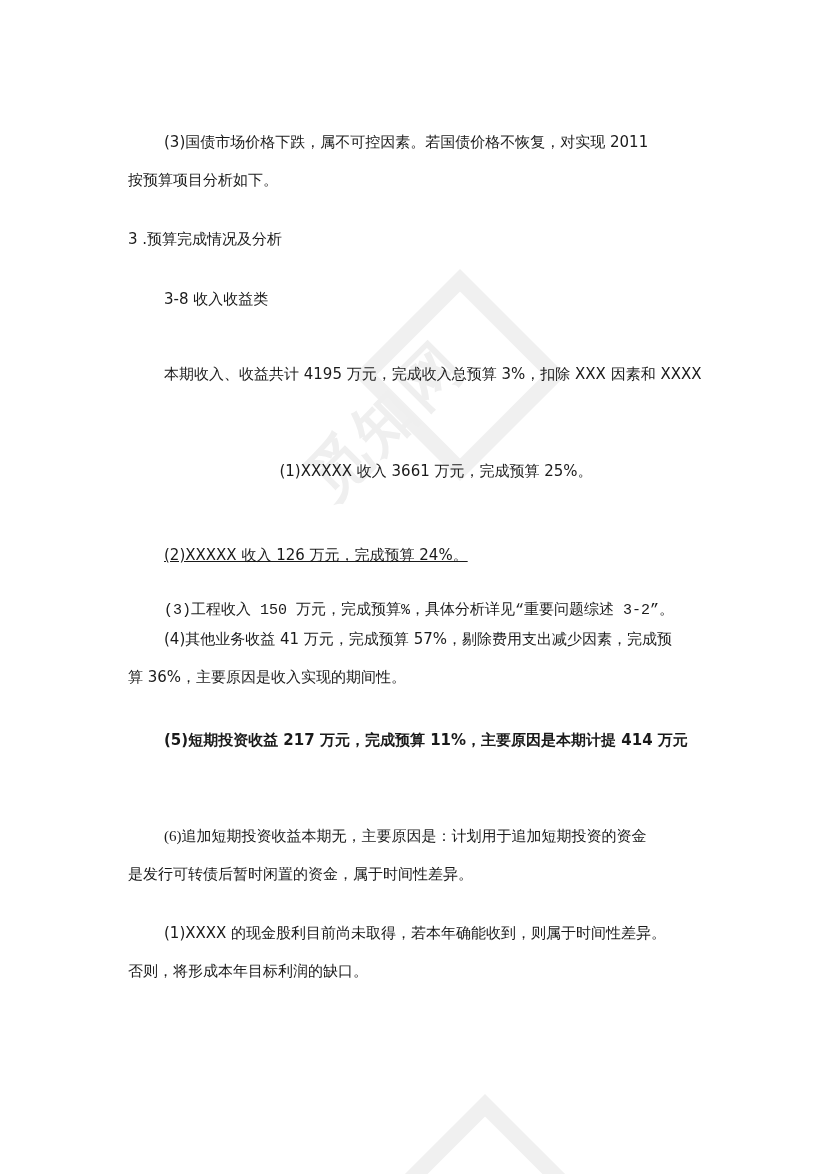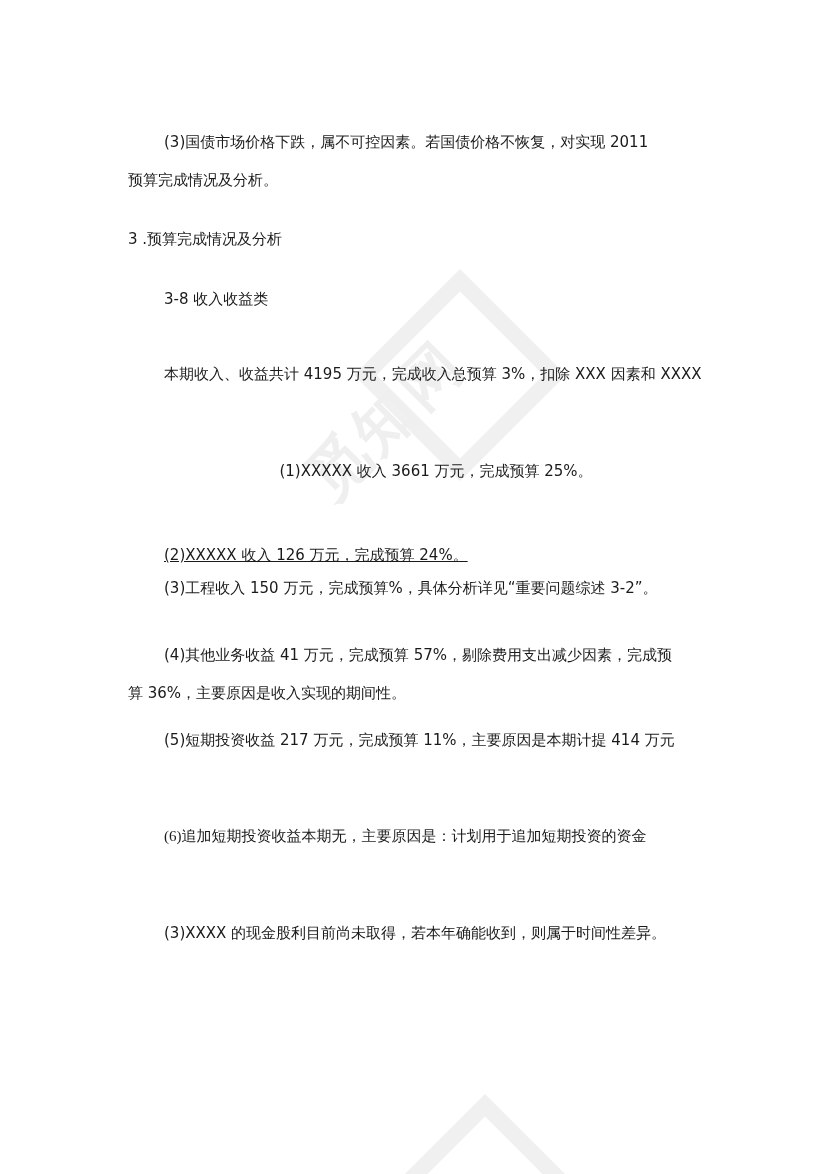--- a/index.html
+++ b/index.html
@@ -24,21 +24,21 @@
 </head>
 <body>
 
 <div class="watermark" style="left:385px; top:300px;"></div>
 <div class="watermark-text" style="left:290px; top:380px;">觅知网</div>
 <div class="watermark" style="left:410px; top:1125px;"></div>
 
 <div class="page">
   <p class="p indent" style="top:123px;">
     <span>(3)国债市场价格下跌，属不可控因素。若国债价格不恢复，对实现 2011</span><br>
-    <span style="display:inline-block;margin-left:-36px;">预算完成情况及分析。</span>
+    <span style="display:inline-block;margin-left:-36px;">按预算项目分析如下。</span>
   </p>
 
   <p class="p" style="top:220px;">
     <span>3 .预算完成情况及分析</span>
   </p>
 
   <p class="p indent" style="top:280px;">
     <span>3-8 收入收益类</span>
   </p>
 
@@ -47,33 +47,35 @@
   </p>
 
   <p class="p indent" style="top:452px;text-align:center;">
     <span>(1)XXXXX 收入 3661 万元，完成预算 25%。</span>
   </p>
 
   <p class="p indent" style="top:536px;text-decoration:underline;">
     <span>(2)XXXXX 收入 126 万元，完成预算 24%。</span>
   </p>
 
-  <p class="p indent" style="top:569px;">
+  <p class="p indent" style="top:592px;font-family:Liberation Mono, monospace;">
     <span>(3)工程收入 150 万元，完成预算%，具体分析详见“重要问题综述 3-2”。</span>
   </p>
 
-  <p class="p indent" style="top:636px;">
+  <p class="p indent" style="top:620px;">
     <span>(4)其他业务收益 41 万元，完成预算 57%，剔除费用支出减少因素，完成预</span><br>
     <span style="display:inline-block;margin-left:-36px;">算 36%，主要原因是收入实现的期间性。</span>
   </p>
 
-  <p class="p indent" style="top:721px;">
+  <p class="p indent" style="top:721px;font-weight:bold;">
     <span>(5)短期投资收益 217 万元，完成预算 11%，主要原因是本期计提 414 万元</span><br>
   </p>
 
   <p class="p indent" style="top:817px;font-family:Liberation Serif, serif;">
     <span>(6)追加短期投资收益本期无，主要原因是：计划用于追加短期投资的资金</span><br>
+    <span style="display:inline-block;margin-left:-36px;">是发行可转债后暂时闲置的资金，属于时间性差异。</span>
   </p>
 
   <p class="p indent" style="top:914px;">
-    <span>(3)XXXX 的现金股利目前尚未取得，若本年确能收到，则属于时间性差异。</span><br>
+    <span>(1)XXXX 的现金股利目前尚未取得，若本年确能收到，则属于时间性差异。</span><br>
+    <span style="display:inline-block;margin-left:-36px;">否则，将形成本年目标利润的缺口。</span>
   </p>
 </div>
 
 </body></html>

